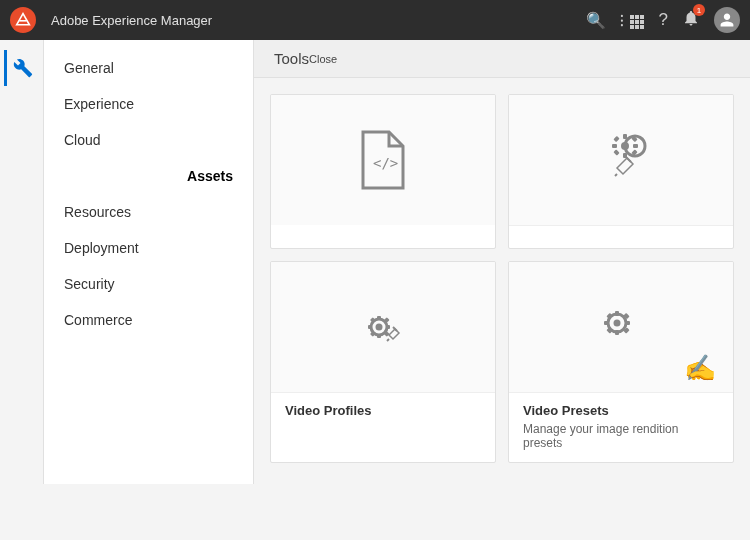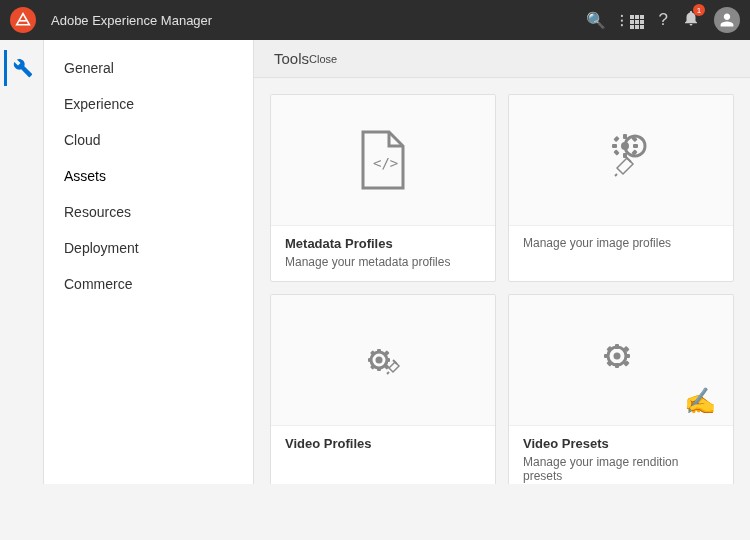--- a/index.html
+++ b/index.html
@@ -111,22 +111,23 @@
       border-right: 1px solid #e0e0e0;
       padding: 10px 0;
     }
     .sidebar-item {
       padding: 10px 20px;
       cursor: pointer;
       font-size: 14px;
       color: #333;
     }
     .sidebar-item.active {
-      font-weight: normal;
+      font-weight: bold;
       color: #000;
+      text-align: right;
     }
 
     
     .content-area {
       flex: 1;
       background: #f4f4f4;
       overflow-y: auto;
     }
 
     
@@ -254,42 +255,39 @@
     </div>
   </div>
 
   <div class="sidebar">
     <div class="sidebar-item">General</div>
     <div class="sidebar-item">Experience</div>
     <div class="sidebar-item">Cloud</div>
     <div class="sidebar-item active">Assets</div>
     <div class="sidebar-item">Resources</div>
     <div class="sidebar-item">Deployment</div>
+    <div class="sidebar-item">Security</div>
     <div class="sidebar-item">Commerce</div>
   </div>
 
   <div class="content-area">
     <div class="content-header">
       <span class="content-header-title">Tools</span>
       <span class="close-btn">Close</span>
     </div>
 
     <div class="cards-grid">
 
       <div class="card">
         <div class="card-icon-area">
           <svg viewBox="0 0 64 64">
             <path d="M12 4 L12 60 L52 60 L52 18 L38 4 Z" fill="none" stroke="#888" stroke-width="3"></path>
             <path d="M38 4 L38 18 L52 18" fill="none" stroke="#888" stroke-width="3"></path>
             <text x="22" y="40" font-size="14" fill="#888" font-family="monospace">&lt;/&gt;</text>
           </svg>
-        </div>
-        <div class="card-info">
-          <div class="card-title">Metadata Profiles</div>
-          <div class="card-desc">Manage your metadata profiles</div>
         </div>
       </div>
 
       <div class="card">
         <div class="card-icon-area">
           <svg viewBox="0 0 64 64" width="64" height="64">
             <g fill="#888">
 
               <path d="M36 18 a10 10 0 1 1 0 .001 Z" fill="none" stroke="#888" stroke-width="3"></path>
               <circle cx="36" cy="18" r="4" fill="#888"></circle>
@@ -303,21 +301,20 @@
               <rect x="25.5" y="22" width="4" height="5" rx="1" transform="rotate(-45 27.5 24.5)"></rect>
               <rect x="43.5" y="22" width="4" height="5" rx="1" transform="rotate(45 45.5 24.5)"></rect>
 
               <path d="M28 40 L38 30 L44 36 L34 46 Z" stroke="#888" stroke-width="1.5" fill="none"></path>
               <line x1="36" y1="28" x2="42" y2="34" stroke="#888" stroke-width="2"></line>
               <line x1="28" y1="46" x2="26" y2="48" stroke="#888" stroke-width="2"></line>
             </g>
           </svg>
         </div>
         <div class="card-info">
-          <div class="card-desc">Manage your image profiles</div>
         </div>
       </div>
 
       <div class="card">
         <div class="card-icon-area">
           <svg viewBox="0 0 64 64" width="64" height="64">
             <g fill="#888">
 
               <circle cx="28" cy="32" r="8" fill="none" stroke="#888" stroke-width="3"></circle>
               <circle cx="28" cy="32" r="3.5" fill="#888"></circle>

